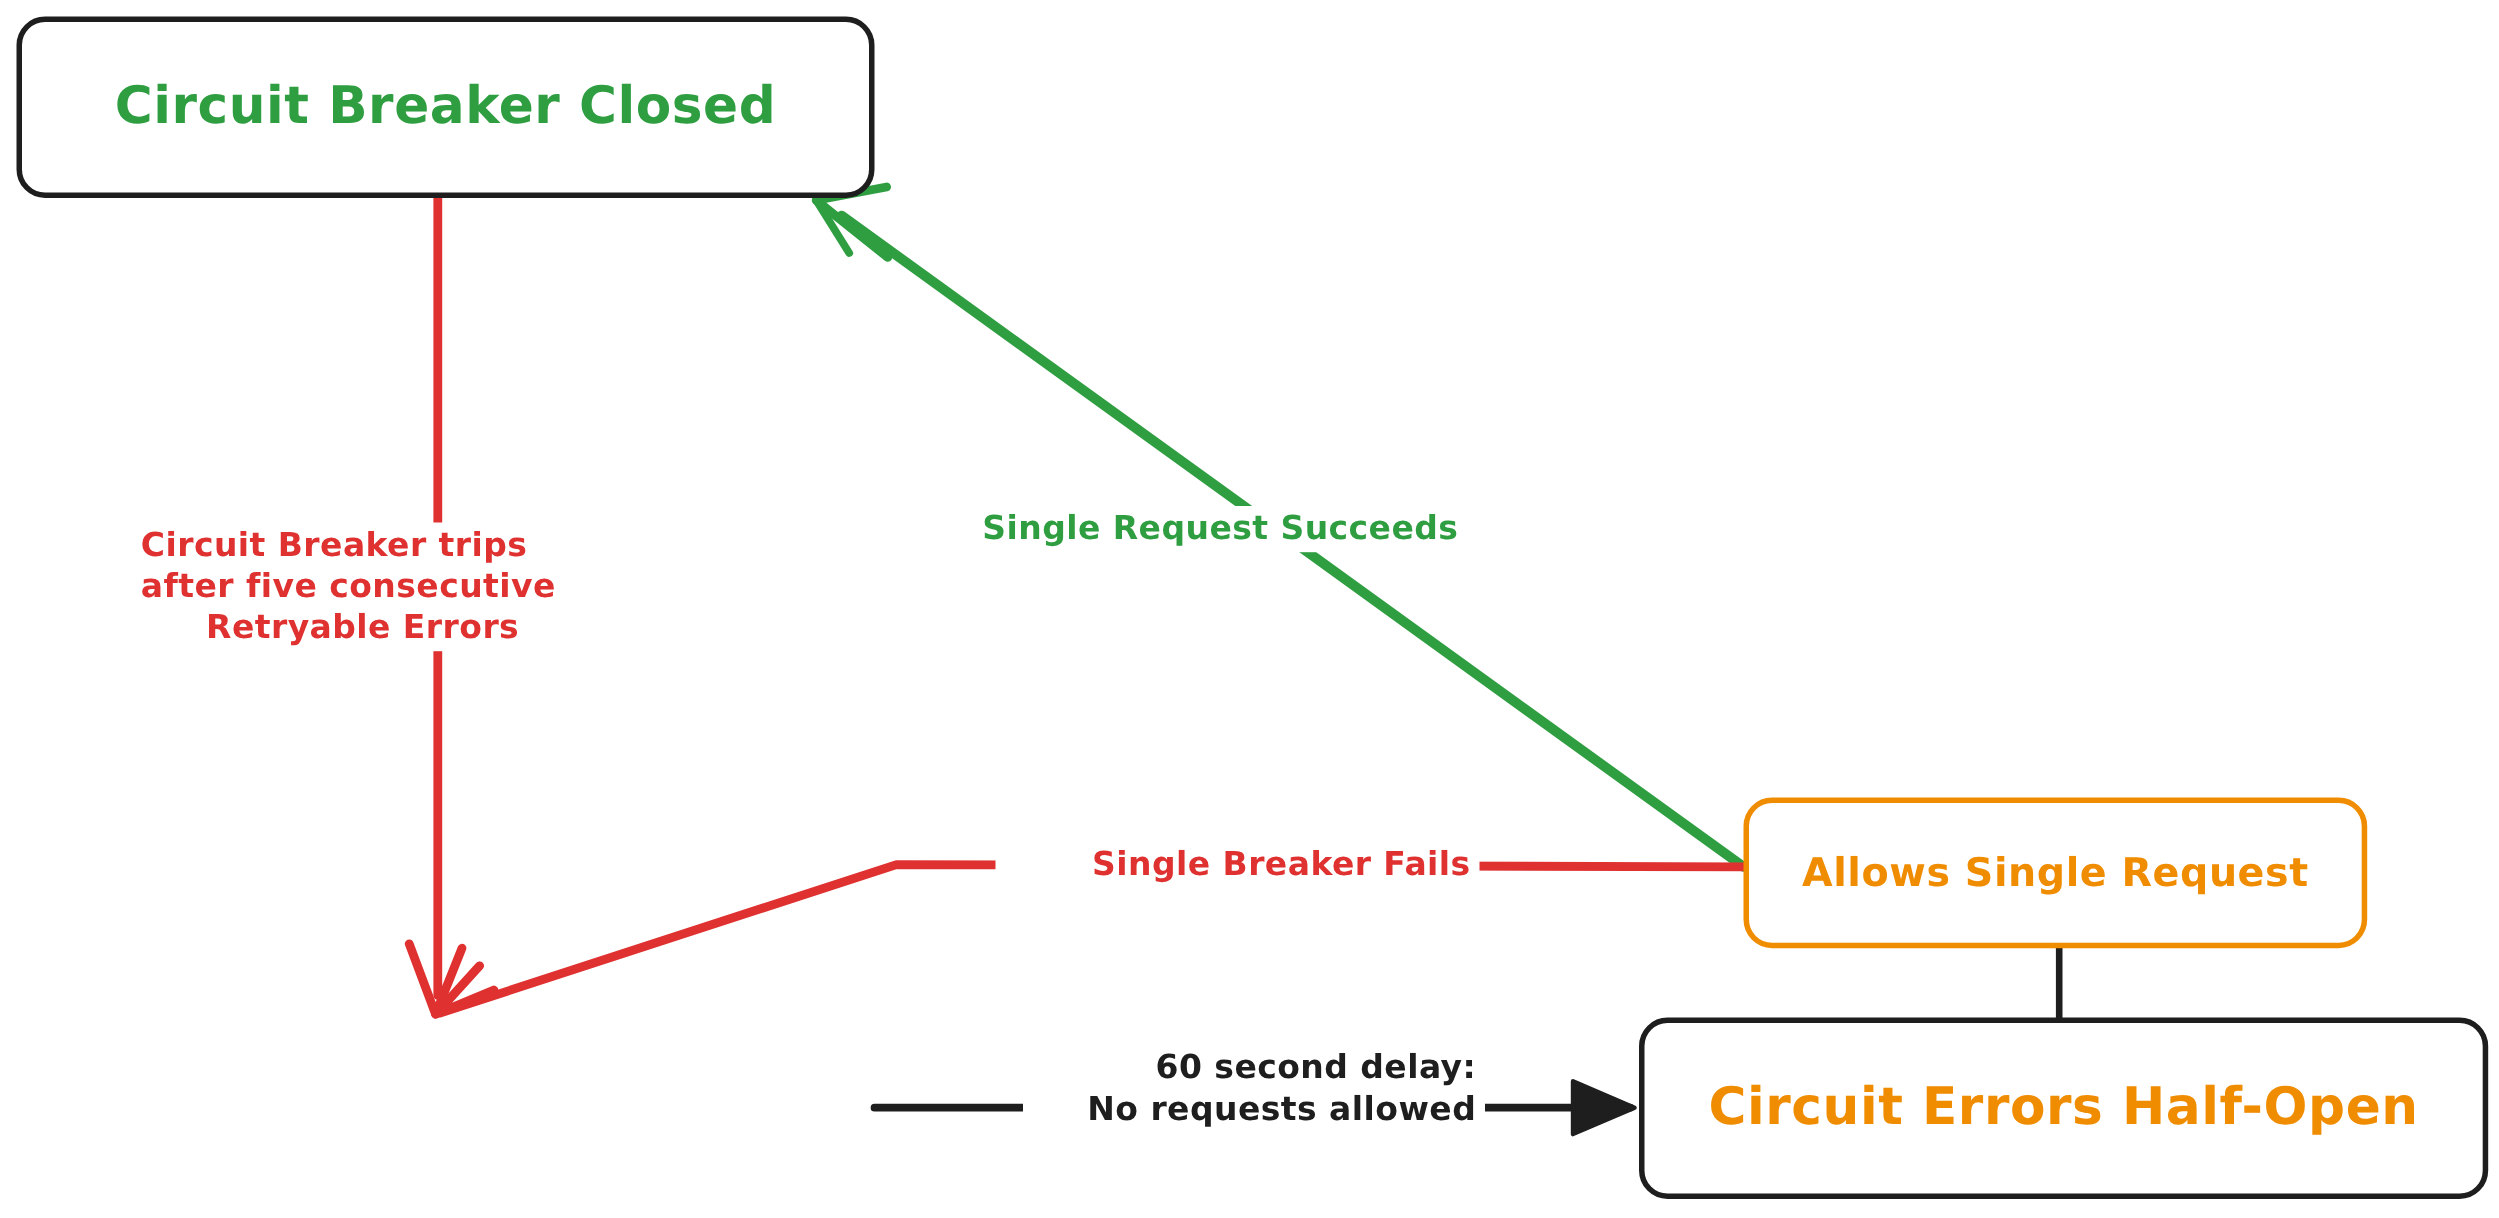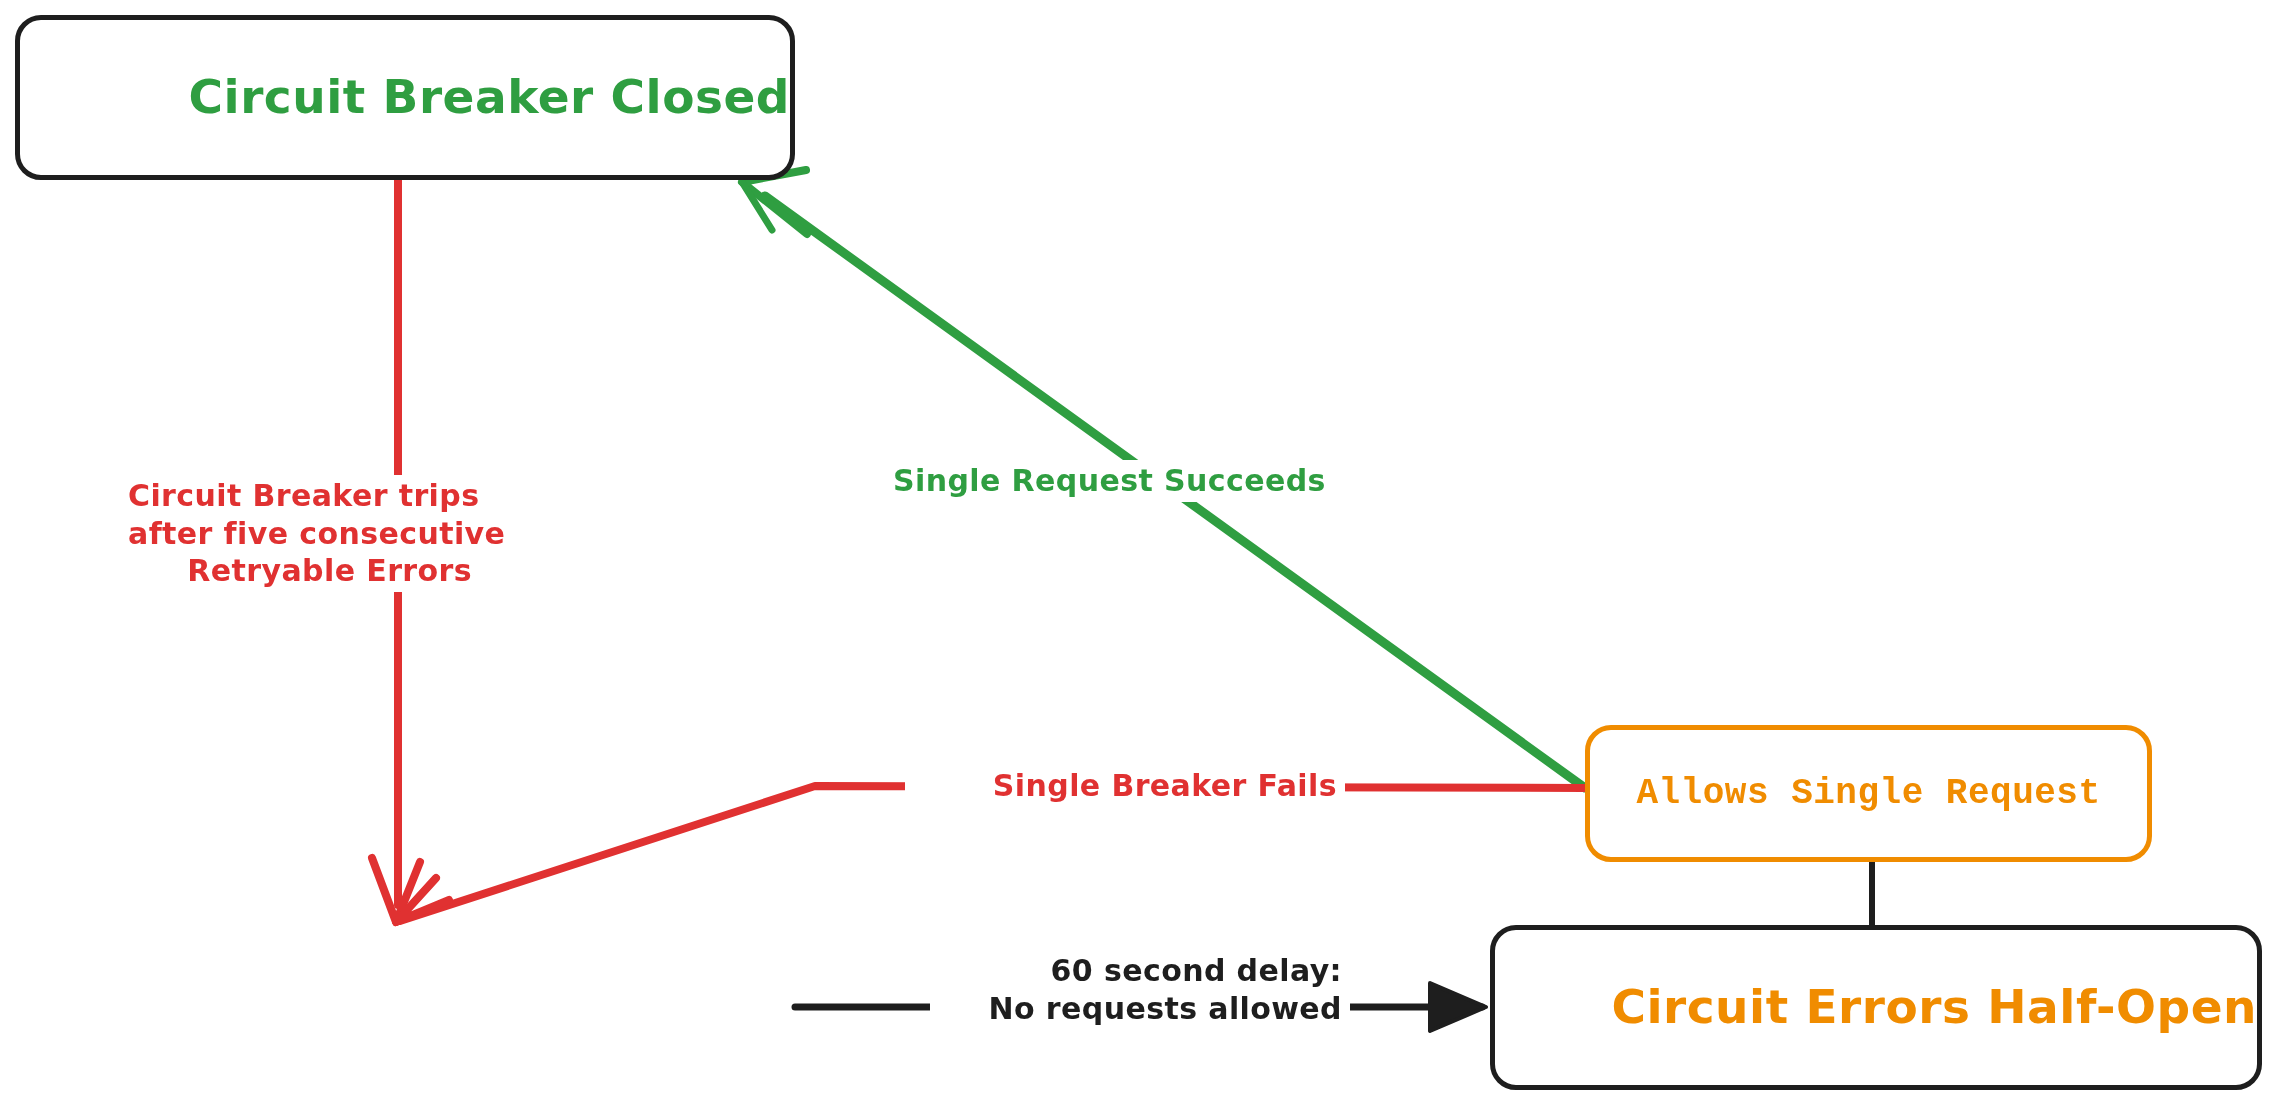--- a/index.html
+++ b/index.html
@@ -40,42 +40,41 @@
   .node-label {
     font-family: "DejaVu Sans", sans-serif;
     font-weight: 600;
     letter-spacing: 0.5px;
     line-height: 1.15;
     white-space: nowrap;
   }
   .node-state {
     border-width: 5px;
     border-color: #1e1e1e;
-    justify-content: flex-end;
   }
   .node-accent-orange {
     border-width: 5px;
     border-color: #f08c00;
   }
   #node-closed {
     left: 15px;  top: 15px;  width: 780px;  height: 165px;
   }
   #node-open {
     left: 15px;  top: 925px; width: 780px;  height: 165px;
   }
   #node-halfopen {
     left: 1490px; top: 925px; width: 772px; height: 165px;
   }
   #node-allows {
     left: 1585px; top: 725px; width: 567px; height: 137px;
   }
   #label-closed   { font-size: 47px; color: #2f9e41; }
   #label-open     { font-size: 47px; color: #e03131; }
   #label-halfopen { font-size: 47px; color: #f08c00; }
-  #label-allows   { font-size: 36px; color: #f08c00; font-family: Liberation Mono, monospace; }
+  #label-allows   { font-size: 36px; color: #f08c00; }
 
   .edge-label {
     position: absolute;
     font-family: "DejaVu Sans", sans-serif;
     font-weight: 600;
     letter-spacing: 0.4px;
     line-height: 1.25;
     text-align: right;
     white-space: pre;
     background: #ffffff;

